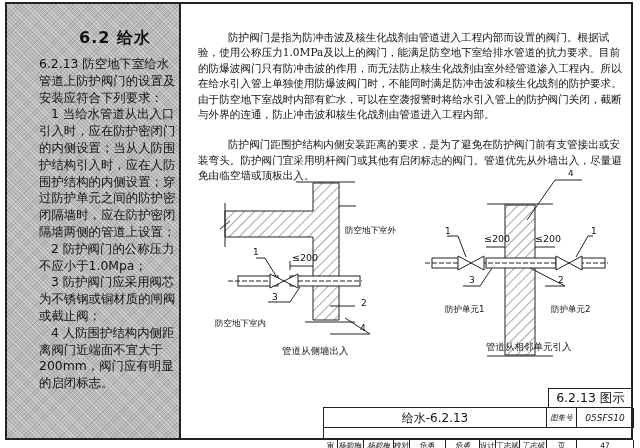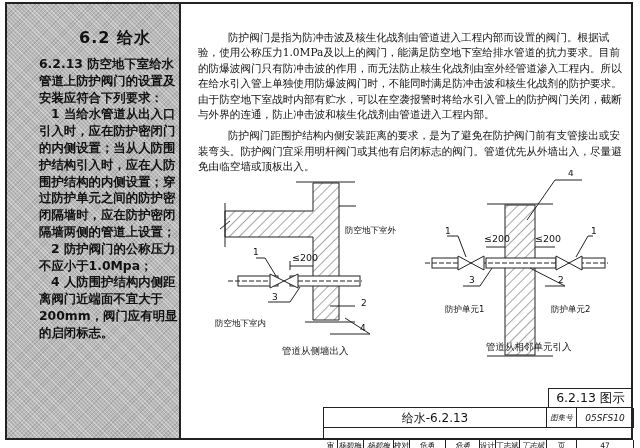--- a/index.html
+++ b/index.html
@@ -5,26 +5,26 @@
   html, body { margin:0; padding:0; background:#fff; }
   body { width:640px; height:448px; position:relative; overflow:hidden; font-family:"DejaVu Sans", sans-serif; color:#111; }
   .sheet { position:absolute; left:0; top:0; width:640px; height:448px; background:#fff; }
   .frame { position:absolute; left:5px; top:2px; width:628px; height:438px; border:2px solid #222; box-sizing:border-box; }
   .sidebar { position:absolute; left:7px; top:4px; width:174px; height:434px; border-right:2px solid #222;
     background-color:#b9b9b9;
     background-image: repeating-linear-gradient(45deg, rgba(255,255,255,0.35) 0 1px, transparent 1px 3px),
                       repeating-linear-gradient(-45deg, rgba(0,0,0,0.12) 0 1px, transparent 1px 3px);
     box-sizing:border-box; }
   .sb-title { position:absolute; left:32px; top:24px; font-size:16px; font-weight:bold; color:#111; letter-spacing:1px;margin-left:40px; }
-  .sb-text { position:absolute; left:32px; top:52px; width:140px; font-size:12.4px; line-height:16.8px; font-weight:bold; color:#111; }
+  .sb-text { position:absolute; left:32px; top:52px; width:140px; font-size:12.4px; line-height:16.8px; font-weight:normal; color:#111; }
   .sb-text p { margin:0; }
   .sb-text p.indent { text-indent:12px; }
   .body-text { position:absolute; left:198px; top:30px; width:425px; font-size:10.6px; line-height:15.4px; color:#111; font-family:"DejaVu Serif", serif; }
   .body-text p { margin:0; text-indent:30px; }
-  .body-text p + p { margin-top:6px; }
+  .body-text p + p { margin-top:15px; }
   .diagram { position:absolute; left:190px; top:170px; width:440px; height:195px; }
   .legend { position:absolute; left:217px; top:369px; font-size:9.5px; color:#111; white-space:pre; }
   .titleblock { position:absolute; left:323px; top:407px; width:310px; height:33px; border-top:1.5px solid #222; border-left:1.5px solid #222; box-sizing:border-box; }
   .fig-tag { position:absolute; left:548px; top:388px; width:85px; height:19px; border:1.5px solid #222; border-bottom:none; box-sizing:border-box; font-size:12.5px; text-align:center; line-height:18px; }
   .tb-name { position:absolute; left:0; top:0; width:223px; height:20px; font-size:12px; text-align:center; line-height:20px; border-right:1px solid #222; border-bottom:1px solid #222; box-sizing:border-box; }
   .tb-cell { position:absolute; box-sizing:border-box; border-right:1px solid #222; font-size:7.5px; text-align:center; line-height:12px; }
   .tb-cell.top { top:0; height:20px; line-height:20px; border-bottom:1px solid #222;font-style:italic; }
   .tb-cell.bot { top:19px; height:12px;margin-top:13px; }
   .tb-cell.big { font-size:9px; }
 </style>
@@ -33,20 +33,21 @@
 
 <div class="sheet">
   <div class="frame"></div>
 
   <div class="sidebar">
     <div class="sb-title">6.2 给水</div>
     <div class="sb-text">
       <p>6.2.13  防空地下室给水管道上防护阀门的设置及安装应符合下列要求：</p>
       <p class="indent">1 当给水管道从出入口引入时，应在防护密闭门的内侧设置；当从人防围护结构引入时，应在人防围护结构的内侧设置；穿过防护单元之间的防护密闭隔墙时，应在防护密闭隔墙两侧的管道上设置；</p>
       <p class="indent">2 防护阀门的公称压力不应小于1.0Mpa；</p>
+      <p class="indent">3 防护阀门应采用阀芯为不锈钢或铜材质的闸阀或截止阀；</p>
       <p class="indent">4 人防围护结构内侧距离阀门近端面不宜大于200mm，阀门应有明显的启闭标志。</p>
     </div>
   </div>
 
   <div class="body-text">
     <p>防护阀门是指为防冲击波及核生化战剂由管道进入工程内部而设置的阀门。根据试验，使用公称压力1.0MPa及以上的阀门，能满足防空地下室给排水管道的抗力要求。目前的防爆波阀门只有防冲击波的作用，而无法防止核生化战剂由室外经管道渗入工程内。所以在给水引入管上单独使用防爆波阀门时，不能同时满足防冲击波和核生化战剂的防护要求。由于防空地下室战时内部有贮水，可以在空袭报警时将给水引入管上的防护阀门关闭，截断与外界的连通，防止冲击波和核生化战剂由管道进入工程内部。</p>
     <p>防护阀门距围护结构内侧安装距离的要求，是为了避免在防护阀门前有支管接出或安装弯头。防护阀门宜采用明杆阀门或其他有启闭标志的阀门。管道优先从外墙出入，尽量避免由临空墙或顶板出入。</p>
   </div>
 
   <svg class="diagram" viewBox="190 170 440 195" width="440" height="195" xmlns="http://www.w3.org/2000/svg">

